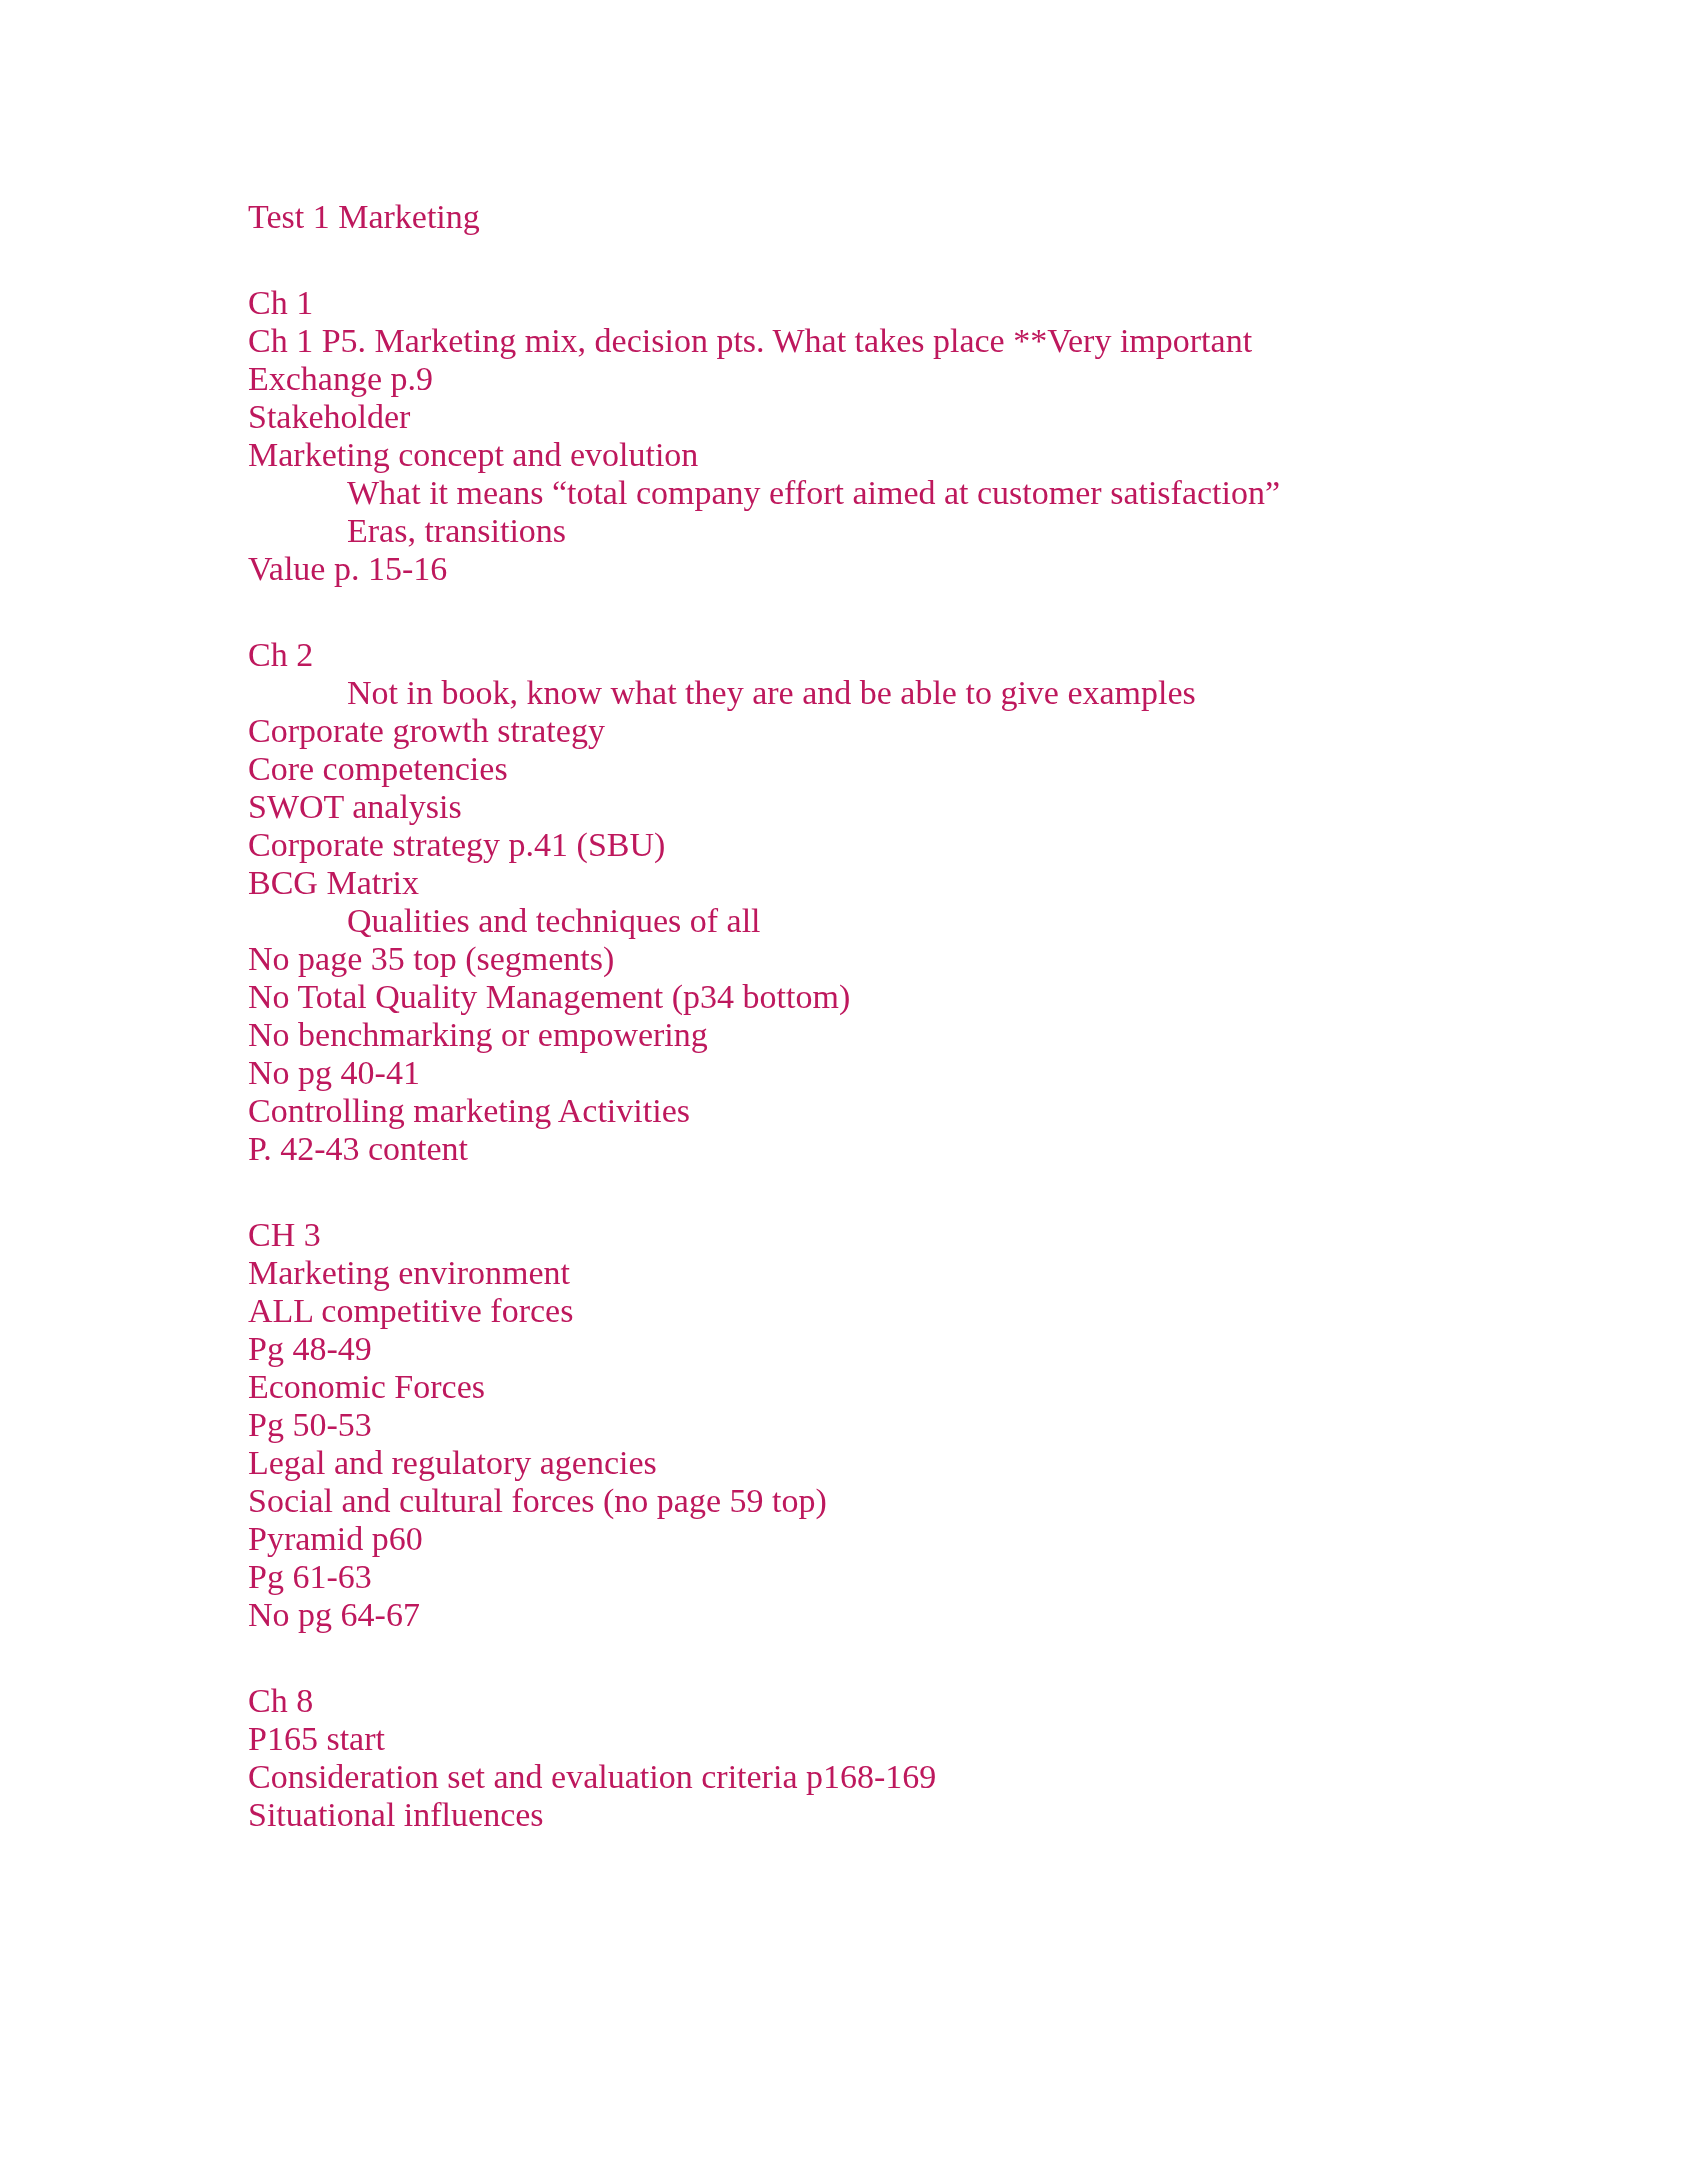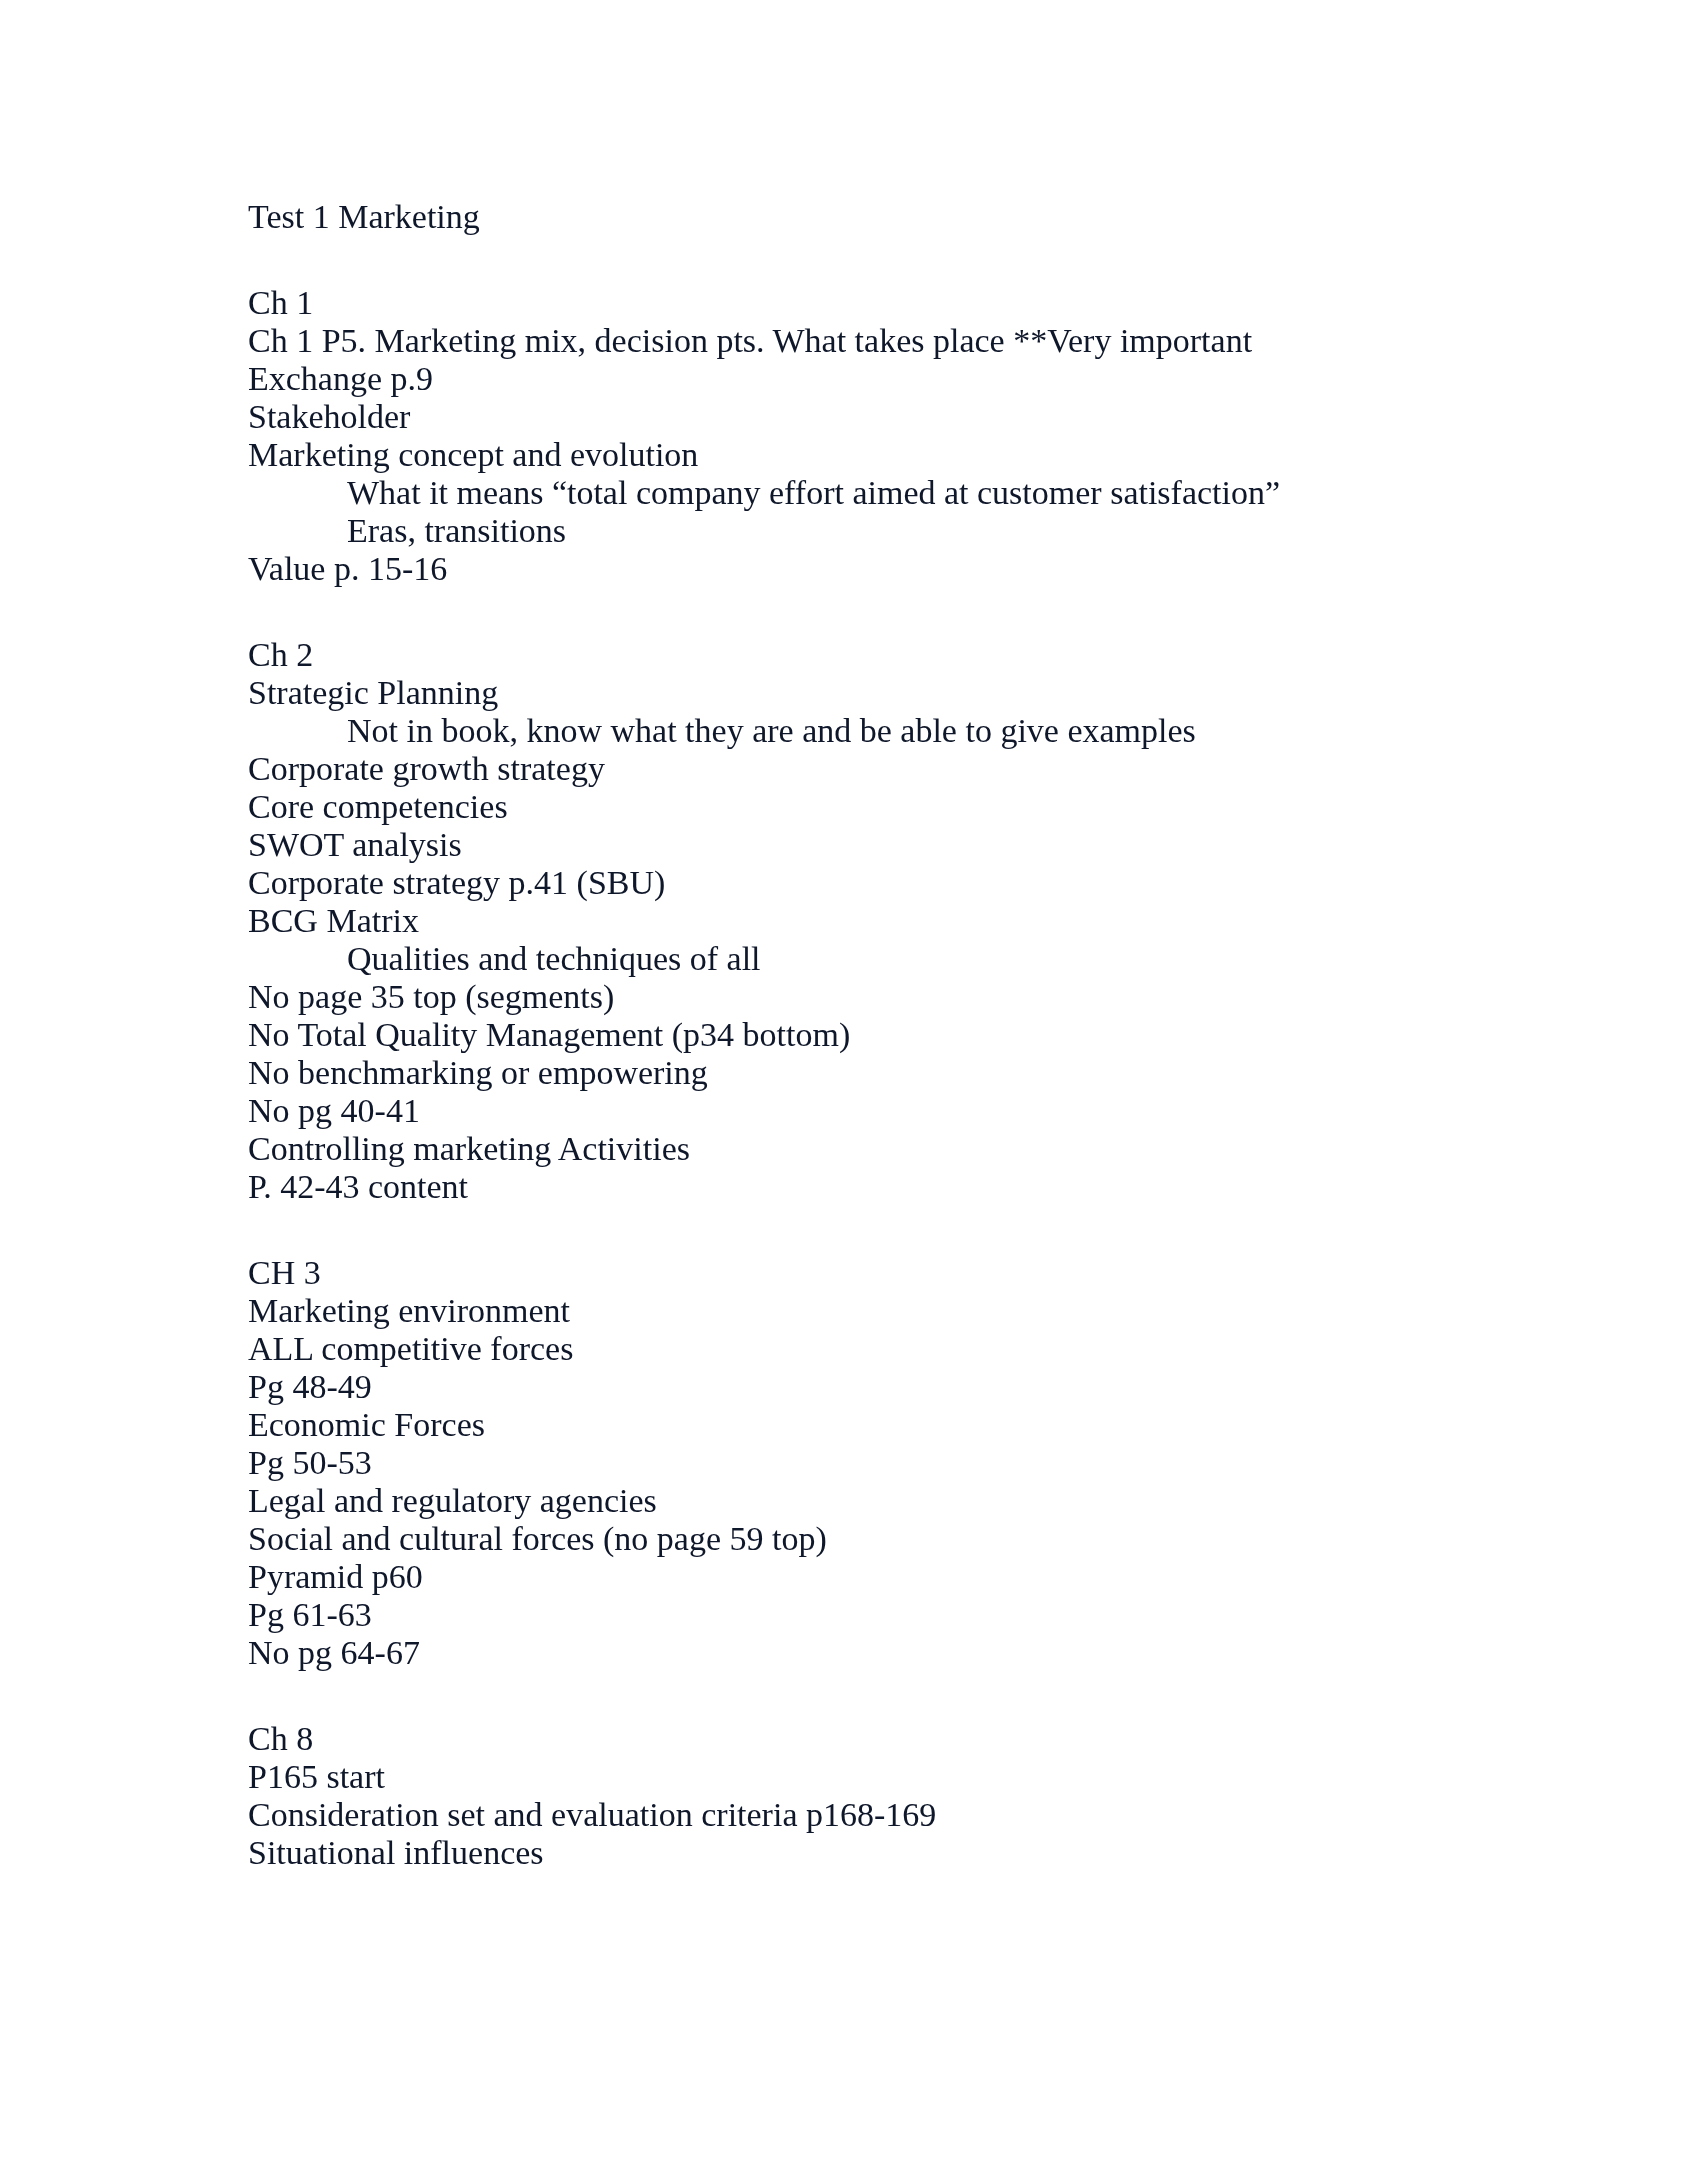--- a/index.html
+++ b/index.html
@@ -10,21 +10,21 @@
   .page {
     position: relative;
     width: 1683px;
     height: 2178px;
     background: #ffffff;
     box-sizing: border-box;
     padding: 198px 248px 0 248px;
     font-family: "Liberation Serif", "DejaVu Serif", serif;
     font-size: 34px;
     line-height: 38px;
-    color: #0f172a;
+    color: #be185d;
     overflow: hidden;
   }
   .doc-title {
     white-space: pre;
   }
   .section {
     margin-top: 48px;
   }
   .line {
     white-space: pre;
@@ -45,21 +45,20 @@
         <div class="line">Ch 1 P5. Marketing mix, decision pts. What takes place **Very important</div>
         <div class="line">Exchange p.9</div>
         <div class="line">Stakeholder</div>
         <div class="line">Marketing concept and evolution</div>
         <div class="line indent">What it means “total company effort aimed at customer satisfaction”</div>
         <div class="line indent">Eras, transitions</div>
         <div class="line">Value p. 15-16</div>
       </div>
       <div class="section">
         <div class="line">Ch 2</div>
-        <div class="line">Strategic Planning</div>
         <div class="line indent">Not in book, know what they are and be able to give examples</div>
         <div class="line">Corporate growth strategy</div>
         <div class="line">Core competencies</div>
         <div class="line">SWOT analysis</div>
         <div class="line">Corporate strategy p.41 (SBU)</div>
         <div class="line">BCG Matrix</div>
         <div class="line indent">Qualities and techniques of all</div>
         <div class="line">No page 35 top (segments)</div>
         <div class="line">No Total Quality Management (p34 bottom)</div>
         <div class="line">No benchmarking or empowering</div>

